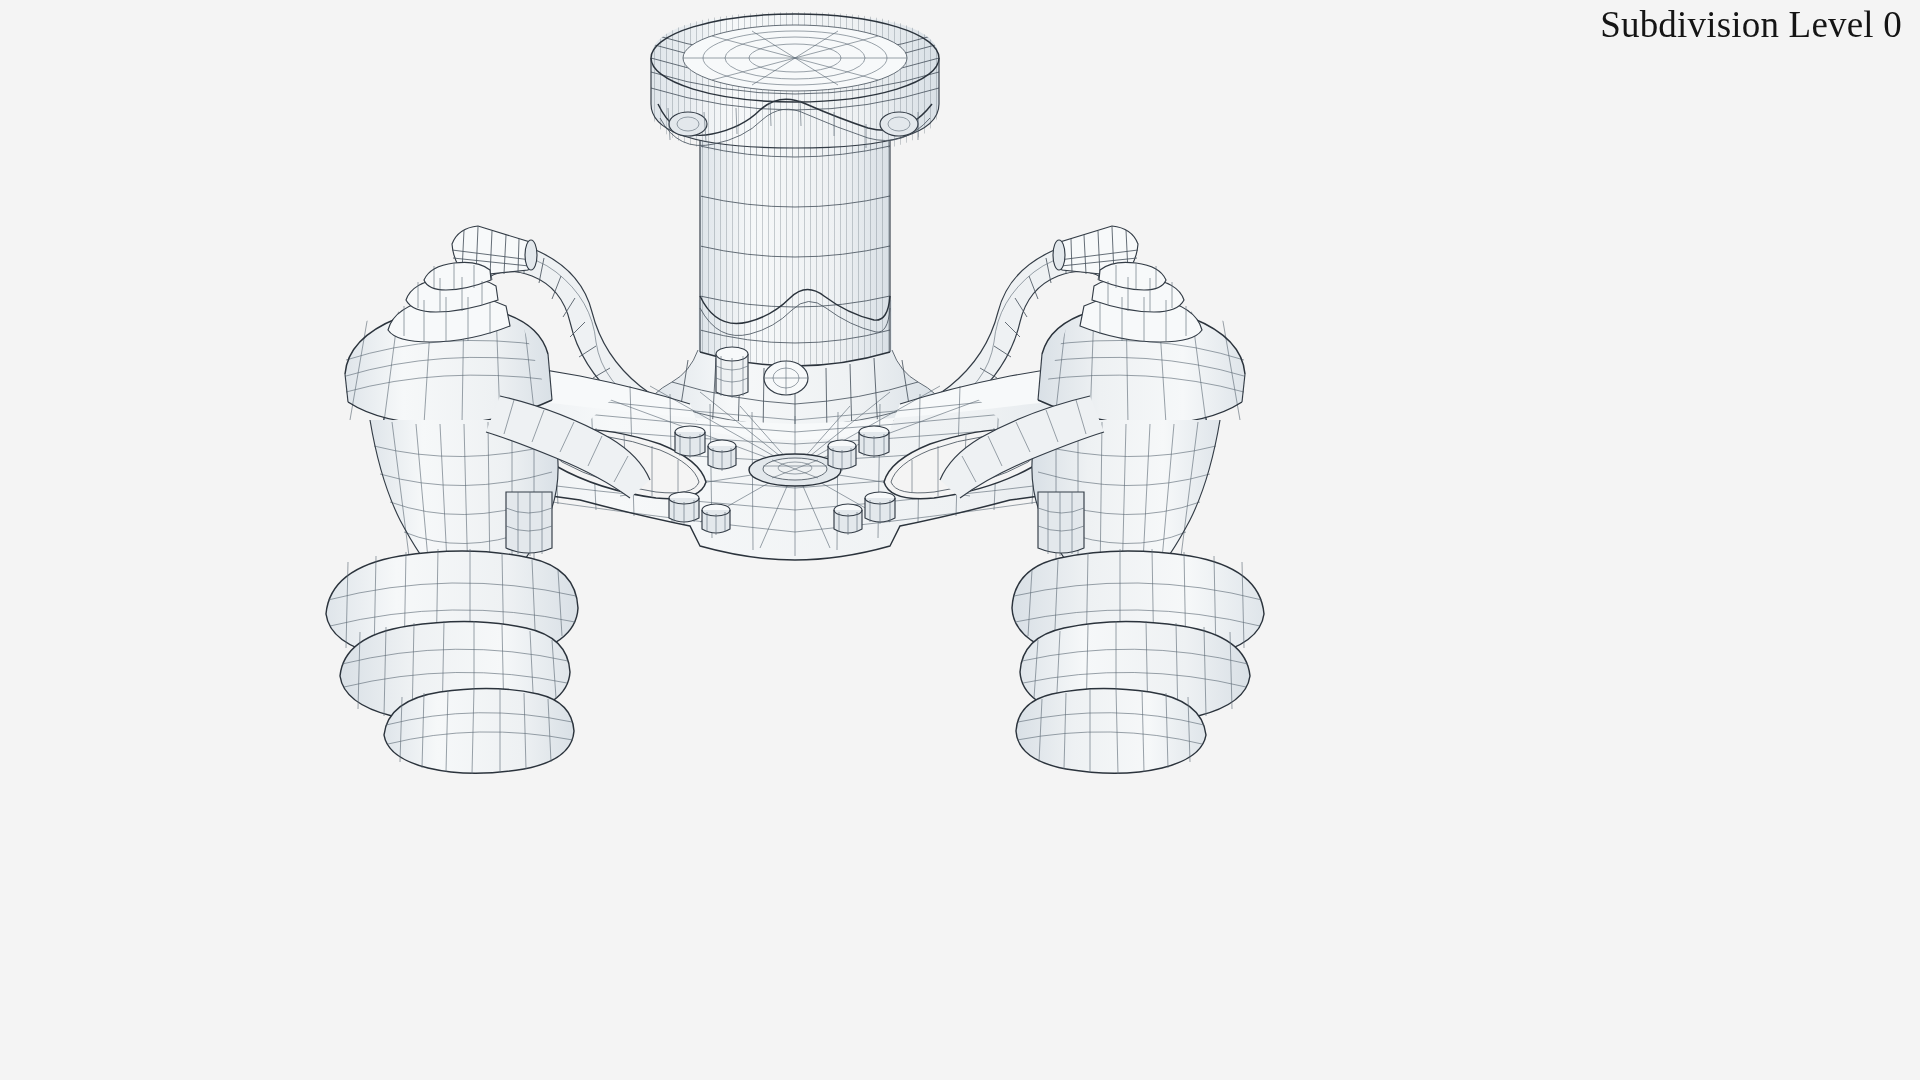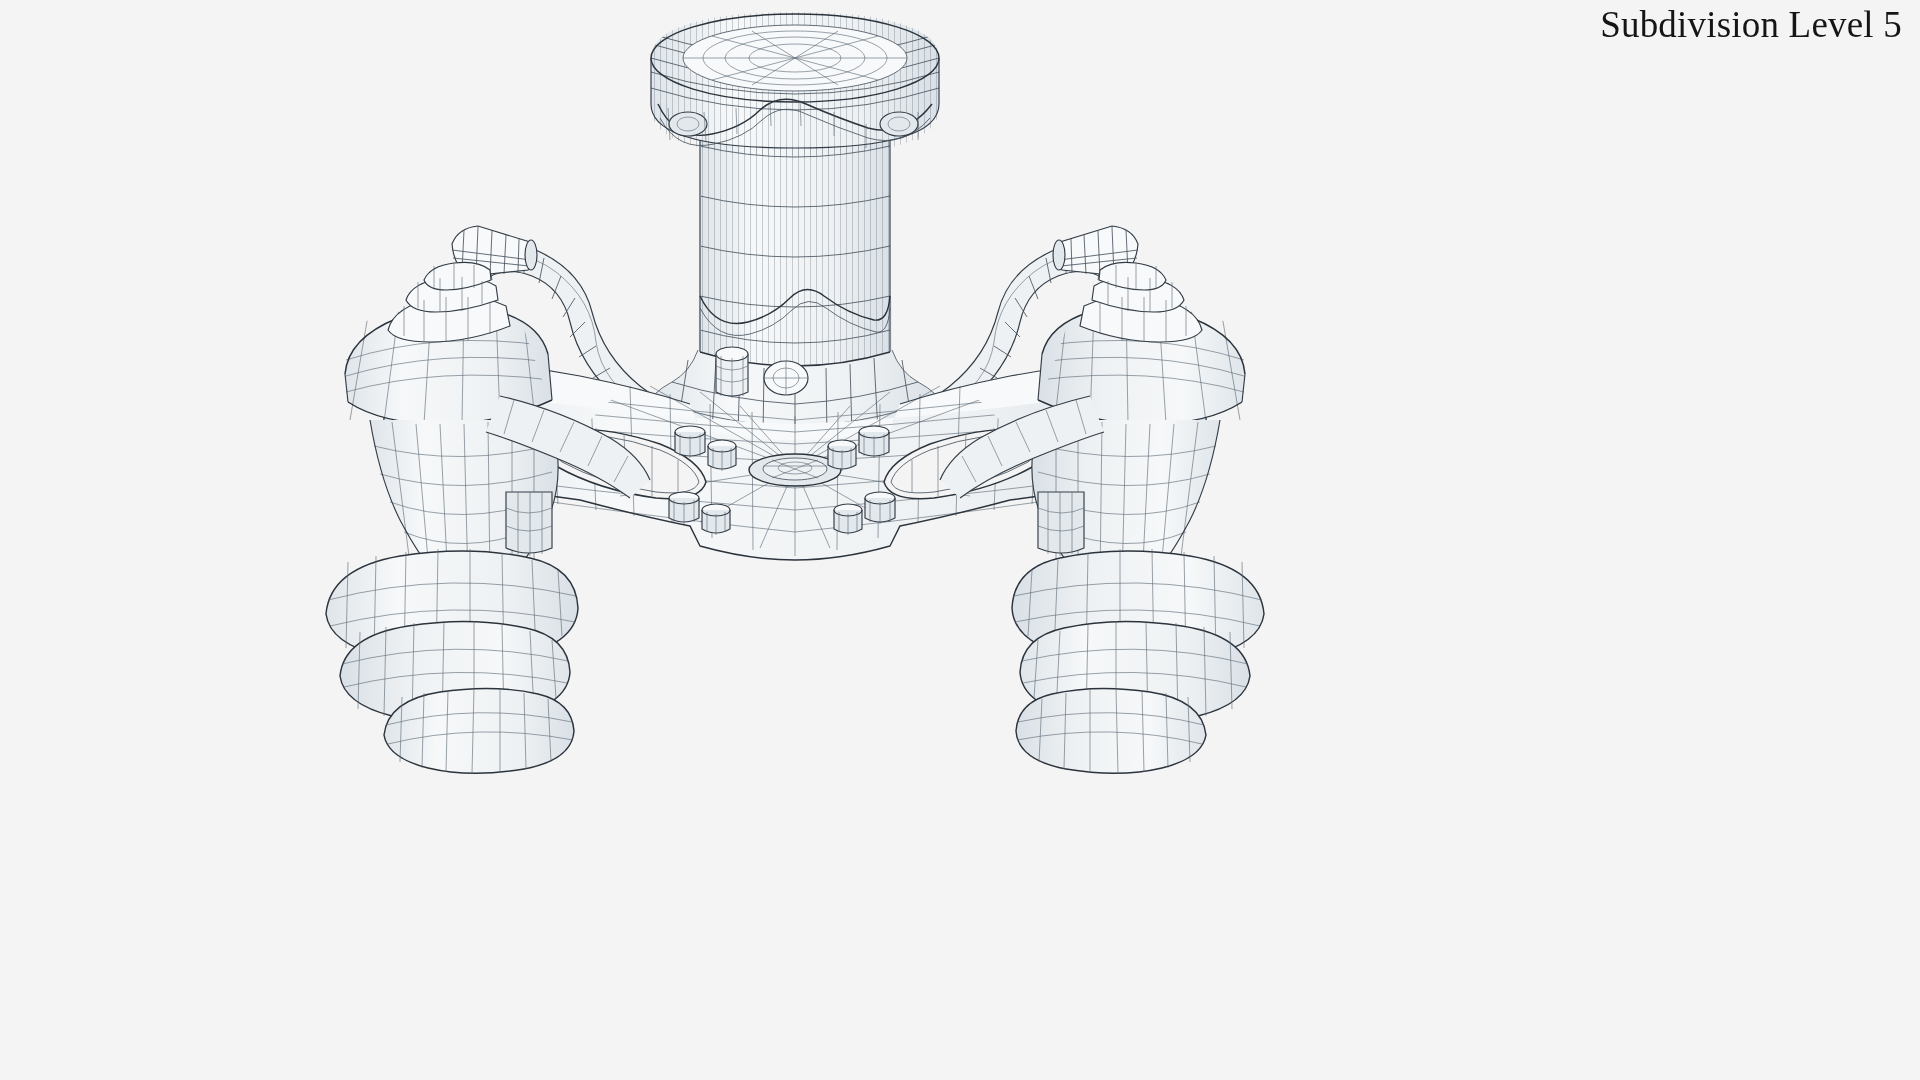--- a/index.html
+++ b/index.html
@@ -805,15 +805,15 @@
       <g class="wire-fine">
         <path d="M1072 492 L1072 554"></path>
           <path d="M1060 492 L1060 556"></path>
           <path d="M1048 492 L1048 554"></path>
         <path d="M1084 508 Q1062 518 1038 508"></path>
           <path d="M1084 526 Q1062 536 1038 526"></path>
       </g>
     </g>
   </svg>
 
-  <div id="overlay-label" style="color: rgb(21, 21, 21);">Subdivision Level 5</div>
+  <div id="overlay-label" style="color: rgb(21, 21, 21);">Subdivision Level 0</div>
 
 </div>
 
 </body></html>

